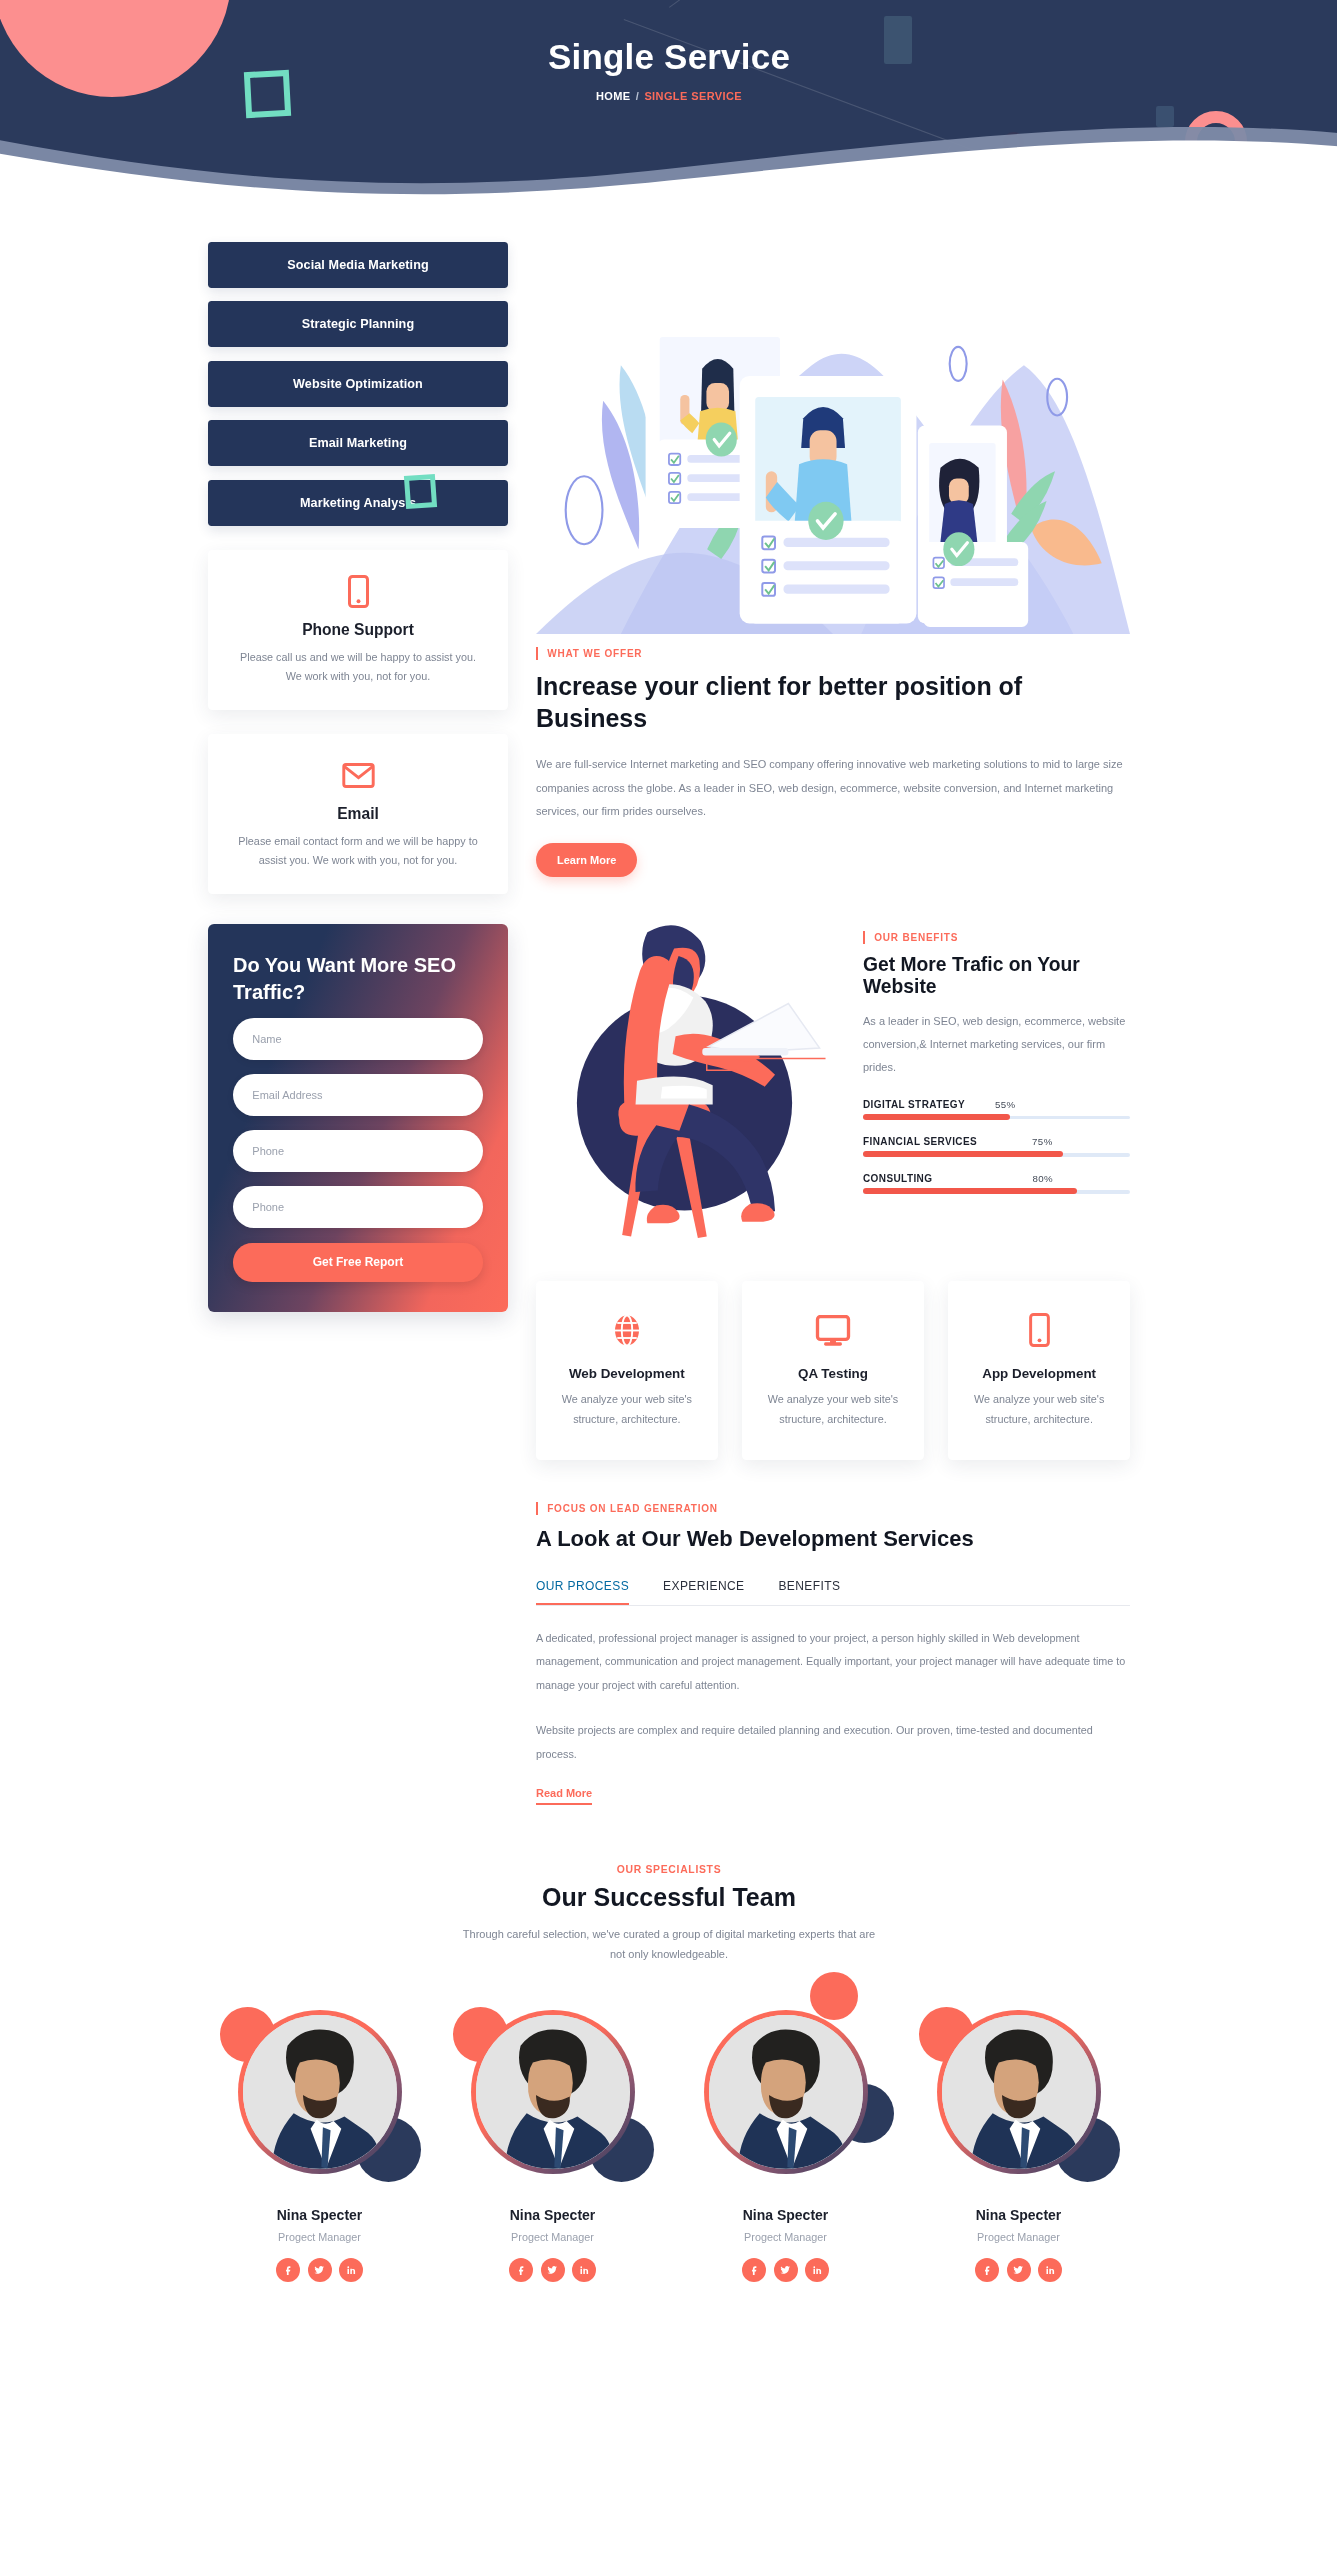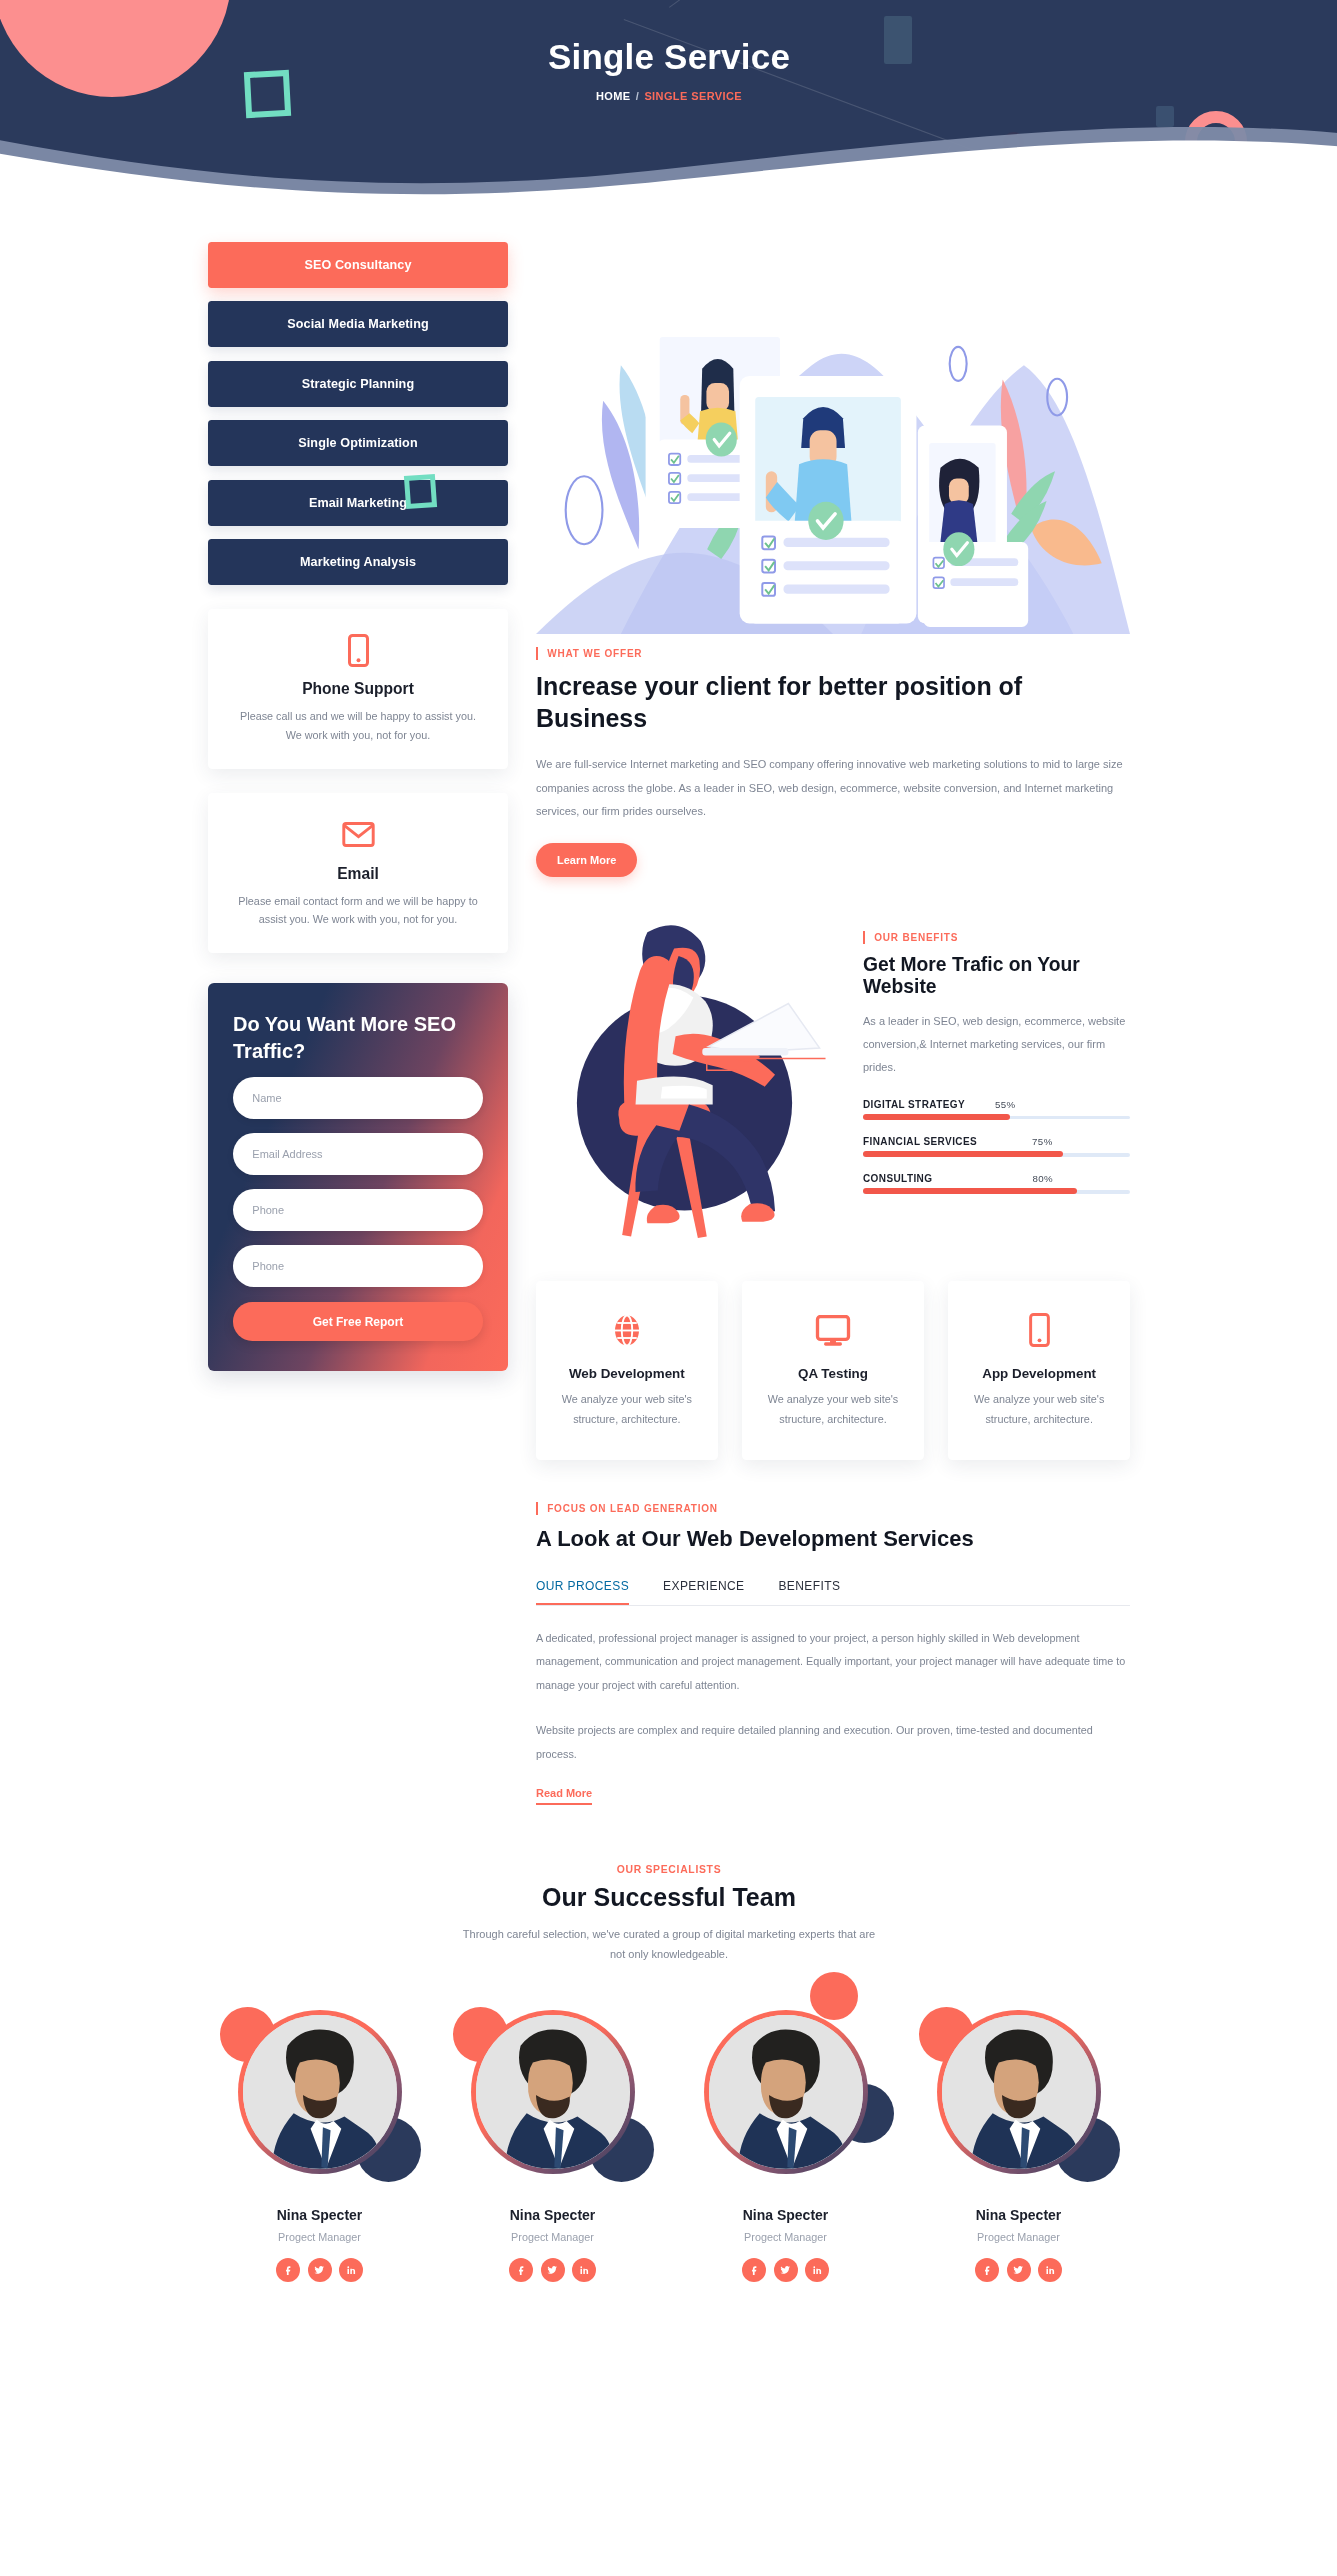--- a/index.html
+++ b/index.html
@@ -160,24 +160,23 @@
 <main class="page">
   <div class="container">
 
     <div class="deco-sq-left"></div>
 
     <div class="row">
 
       <aside class="col-left">
 
         <nav class="svc-nav">
-          <div class="svc-item active">SEO Consultancy</div>
           <div class="svc-item">Social Media Marketing</div>
           <div class="svc-item">Strategic Planning</div>
-          <div class="svc-item">Single Optimization</div>
+          <div class="svc-item">Website Optimization</div>
           <div class="svc-item">Email Marketing</div>
           <div class="svc-item">Marketing Analysis</div>
         </nav>
 
         <div class="contact-card">
           <div class="ico">
             <svg width="21" height="33" viewBox="0 0 28 44">
                 <rect x="2" y="2" width="24" height="40" rx="4" fill="none" stroke="#fc6b5a" stroke-width="4"></rect>
                 <circle cx="14" cy="35" r="2.6" fill="#fc6b5a"></circle>
               </svg>

